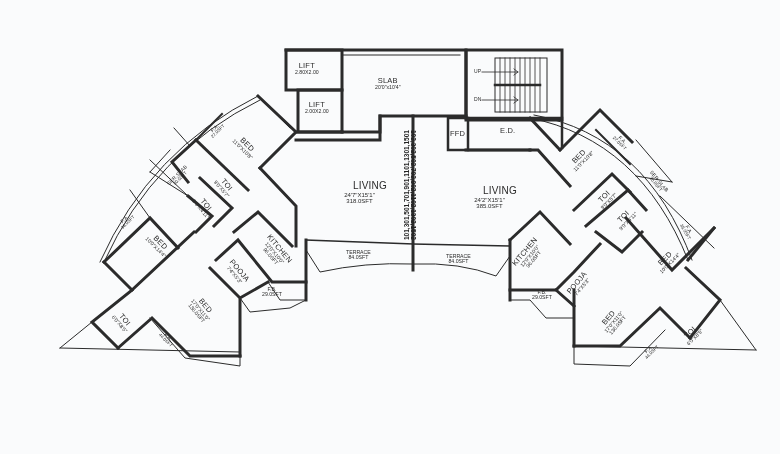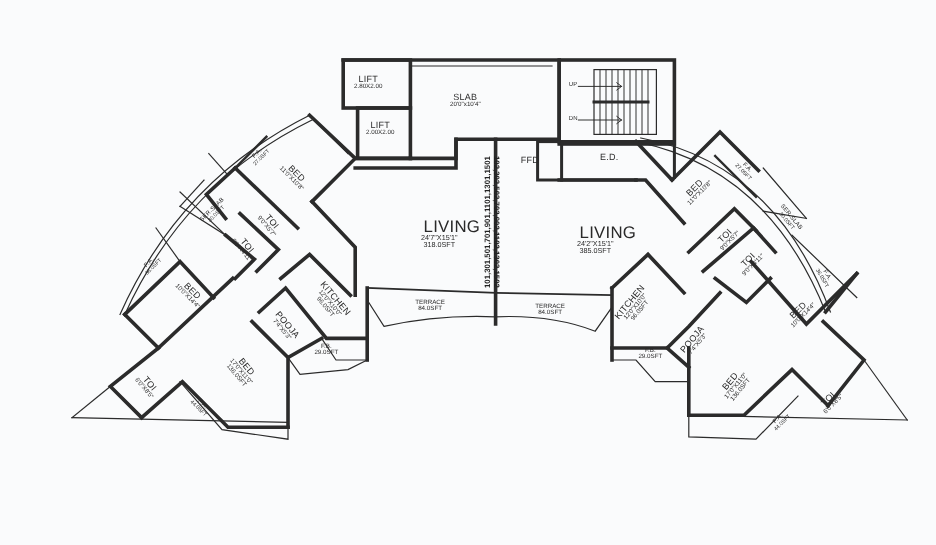--- a/index.html
+++ b/index.html
@@ -1,21 +1,21 @@
 <!DOCTYPE html>
 <html><head>
 <meta charset="utf-8">
 <style>
   html,body{margin:0;padding:0;background:#fafbfc;}
   body{width:780px;height:454px;overflow:hidden;position:relative;font-family:"Liberation Sans",sans-serif;}
   #plan{position:absolute;left:0;top:0;width:780px;height:454px;}
   .lbl{position:absolute;font-family:"Liberation Sans",sans-serif;color:#2a2a2a;text-align:center;line-height:1.05;white-space:nowrap;transform-origin:center center;}
   .lbl .n{display:block;font-size:7.5px;letter-spacing:0.2px;}
   .lbl .d{display:block;font-size:5.2px;}
-  .lbl.big .n{font-size:14px;padding-left:21px;}
+  .lbl.big .n{font-size:10px;padding-left:21px;}
   .lbl.big .d{font-size:6px;}
   .lbl.sm .n{font-size:5px;}
   .lbl.sm .d{font-size:4.5px;}
   .vtxt{position:absolute;font-size:6.5px;font-weight:bold;color:#222;white-space:nowrap;transform-origin:left top;font-family:"Liberation Sans",sans-serif;}
 </style>
 </head>
 <body>
 
 <svg id="plan" viewBox="0 0 780 454" xmlns="http://www.w3.org/2000/svg">
   <g fill="none" stroke="#2b2b2b" stroke-linecap="square">
@@ -148,21 +148,21 @@
 <div class="lbl" style="left:375px;top:77px;">
   <span class="n">SLAB</span>
     <span class="d">20'0"x10'4"</span>
 </div>
 <div class="lbl sm" style="left:474px;top:69px;">
     <span class="n">UP</span>
   </div>
 <div class="lbl sm" style="left:474px;top:97px;">
     <span class="n">DN</span>
   </div>
-<div class="lbl" style="left:434px;top:130px;">
+<div class="lbl" style="left:450px;top:130px;">
     <span class="n">FFD</span>
   </div>
 <div class="lbl" style="left:500px;top:127px;text-align:center;">
     <span class="n">E.D.</span>
   </div>
 
 <div class="vtxt" style="left:403px;top:240px;transform:rotate(-90deg);">101,301,501,701,901,1101,1301,1501</div>
 <div class="vtxt" style="left:417px;top:130px;transform:rotate(90deg);">102,302,502,702,902,1102,1302,1502</div>
 
 <div class="lbl big" style="left:332px;top:181px;">

